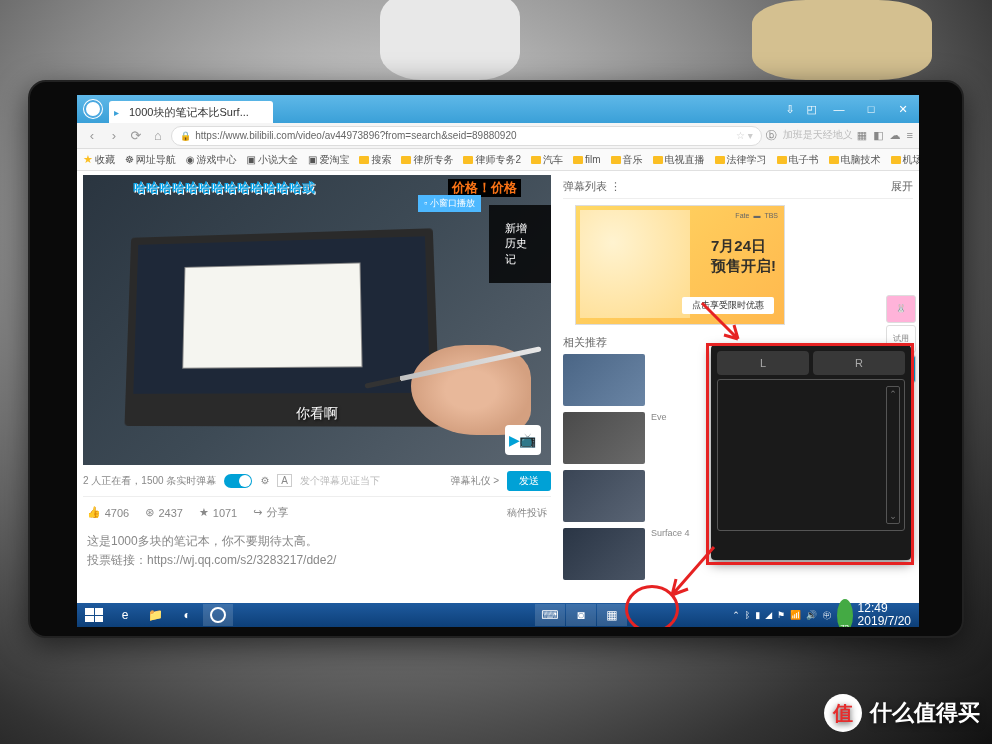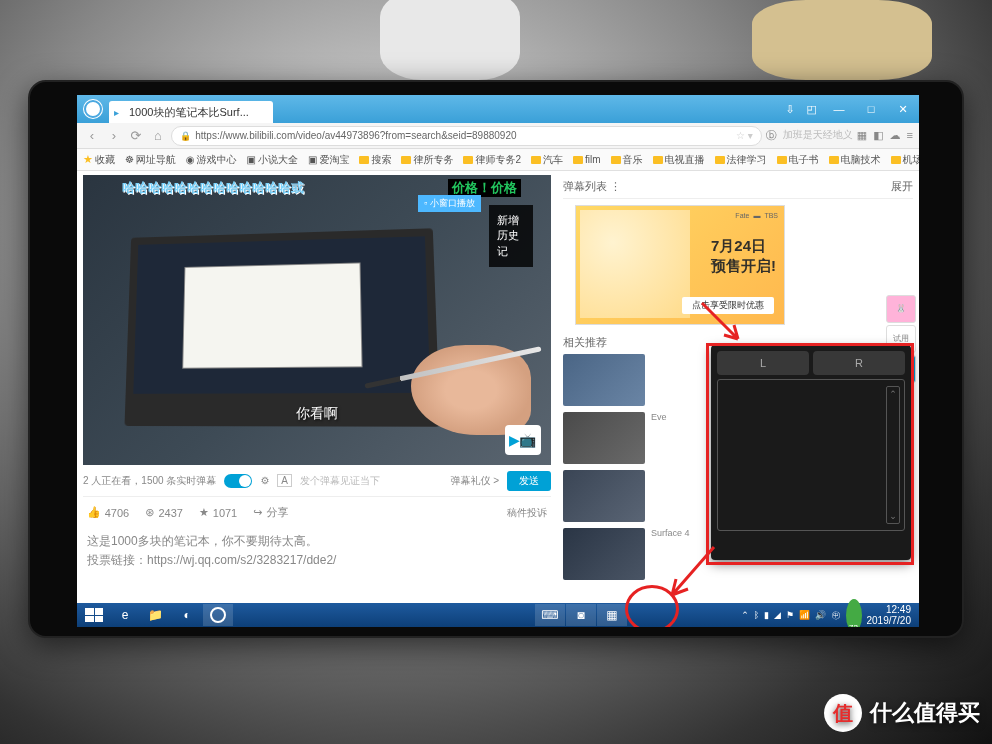--- a/index.html
+++ b/index.html
@@ -26,24 +26,24 @@
 .content{display:flex;height:calc(100% - 76px - 24px);background:#fff}
 .main-col{width:480px;padding:4px 6px}
 .side-col{flex:1;padding:4px 6px}
 .video-box{width:100%;height:290px;background:#1a1a1a;position:relative;overflow:hidden}
 .video-scene{width:100%;height:100%;background:linear-gradient(135deg,#2a3540 0%,#3d4a55 50%,#5a6570 100%);position:relative}
 .laptop-in-vid{position:absolute;left:40px;top:55px;width:310px;height:195px;background:#2a2a2a;border-radius:4px;transform:perspective(600px) rotateX(8deg) rotateY(-6deg)}
 .laptop-screen{position:absolute;left:8px;top:8px;right:8px;height:155px;background:#1e2838}
 .ps-canvas{position:absolute;left:50px;top:25px;width:180px;height:105px;background:#f5f5f0;border:1px solid #888}
 .stylus{position:absolute;left:280px;top:190px;width:180px;height:5px;background:linear-gradient(90deg,#333 0%,#333 20%,#c0c0c0 20%,#e8e8e8 100%);transform:rotate(-12deg);border-radius:3px}
 .hand{position:absolute;right:20px;bottom:30px;width:120px;height:90px;background:radial-gradient(ellipse,#e8b89a 30%,#d4a080 70%);border-radius:50% 40% 30% 60%}
-.danmaku{position:absolute;top:4px;left:39px;color:#7dd3fc;font-weight:bold;font-size:13px;text-shadow:1px 1px 0 #fff}
-.danmaku2{position:absolute;top:4px;right:30px;color:#22c55e;background:#000;font-weight:bold;font-size:13px;padding:0 4px}
+.danmaku{position:absolute;top:4px;left:50px;color:#0ea5e9;font-weight:bold;font-size:13px;text-shadow:1px 1px 0 #fff}
+.danmaku2{position:absolute;top:4px;right:30px;color:#f97316;background:#000;font-weight:bold;font-size:13px;padding:0 4px}
 .popup-tag{position:absolute;top:20px;right:70px;background:#4db8ff;color:#fff;font-size:9px;padding:2px 6px}
-.side-label{position:absolute;top:30px;right:18px;width:44px;background:rgba(0,0,0,0.8);color:#fff;font-size:11px;padding:8px;line-height:1.4}
+.side-label{position:absolute;top:30px;right:0;width:62px;background:rgba(0,0,0,0.8);color:#fff;font-size:11px;padding:16px;line-height:1.4}
 .subtitle{position:absolute;bottom:42px;left:50%;transform:translateX(-50%);color:#fff;font-size:14px;font-weight:normal;text-shadow:1px 1px 3px #000}
 .play-btn{position:absolute;bottom:10px;right:10px;width:36px;height:30px;background:#fff;border-radius:4px;display:flex;align-items:center;justify-content:center;color:#00a1d6;font-size:14px}
 .danmaku-input{height:32px;display:flex;align-items:center;gap:8px;padding:4px 0;font-size:10px;color:#888;border-bottom:1px solid #eee}
 .dm-count{flex:0 0 auto}
 .dm-toggle{width:28px;height:14px;background:#00a1d6;border-radius:7px;position:relative}
 .dm-toggle::after{content:"";position:absolute;right:1px;top:1px;width:12px;height:12px;background:#fff;border-radius:50%}
 .dm-text{flex:1;color:#bbb}
 .send-btn{background:#00a1d6;color:#fff;padding:3px 12px;border-radius:3px;font-size:10px}
 .stats{display:flex;gap:16px;padding:8px 4px;font-size:11px;color:#888;align-items:center}
 .stat{display:flex;align-items:center;gap:4px}
@@ -72,21 +72,21 @@
 .red-box{position:absolute;border:3px solid #e62222;pointer-events:none}
 .red-circle{position:absolute;border:3px solid #e62222;border-radius:50%;pointer-events:none}
 .red-arrow{position:absolute;pointer-events:none}
 .float-btn{position:absolute;right:3px;width:30px;height:28px;background:#fff;border:1px solid #ddd;border-radius:3px;font-size:8px;color:#888;display:flex;align-items:center;justify-content:center;text-align:center;line-height:1.1}
 .taskbar{position:absolute;bottom:0;left:0;right:0;height:24px;background:linear-gradient(#1e5a9e,#0d3f78);display:flex;align-items:center;padding:0 2px;gap:1px}
 .tb-item{width:30px;height:22px;display:flex;align-items:center;justify-content:center;color:#fff;font-size:12px}
 .tb-item.active{background:rgba(255,255,255,0.15)}
 .start-btn{width:26px;height:22px;display:grid;grid-template:1fr 1fr/1fr 1fr;gap:1px;padding:4px}
 .start-btn span{background:#fff}
 .systray{margin-left:auto;display:flex;align-items:center;gap:5px;font-size:9px;color:#fff;padding-right:6px}
-.clock{text-align:right;line-height:1.1;font-size:10px}
+.clock{text-align:left;line-height:1.1;font-size:12px}
 .watermark{position:absolute;right:12px;bottom:12px;display:flex;align-items:center;gap:8px;color:#fff;font-size:22px;font-weight:bold;text-shadow:0 2px 6px rgba(0,0,0,0.7)}
 .wm-logo{width:38px;height:38px;background:#fff;border-radius:50%;display:flex;align-items:center;justify-content:center;color:#e62d2d;font-size:20px;font-weight:bold}
 .bg-obj{position:absolute;background:rgba(200,200,200,0.3);border-radius:30%}
 </style>
 </head>
 <body>
 
 <div class="photo-bg">
   <div class="bg-obj" style="left:380px;top:-10px;width:140px;height:90px;background:#e8e8e8"></div>
   <div class="bg-obj" style="right:60px;top:0;width:180px;height:80px;background:#d4c090"></div>

